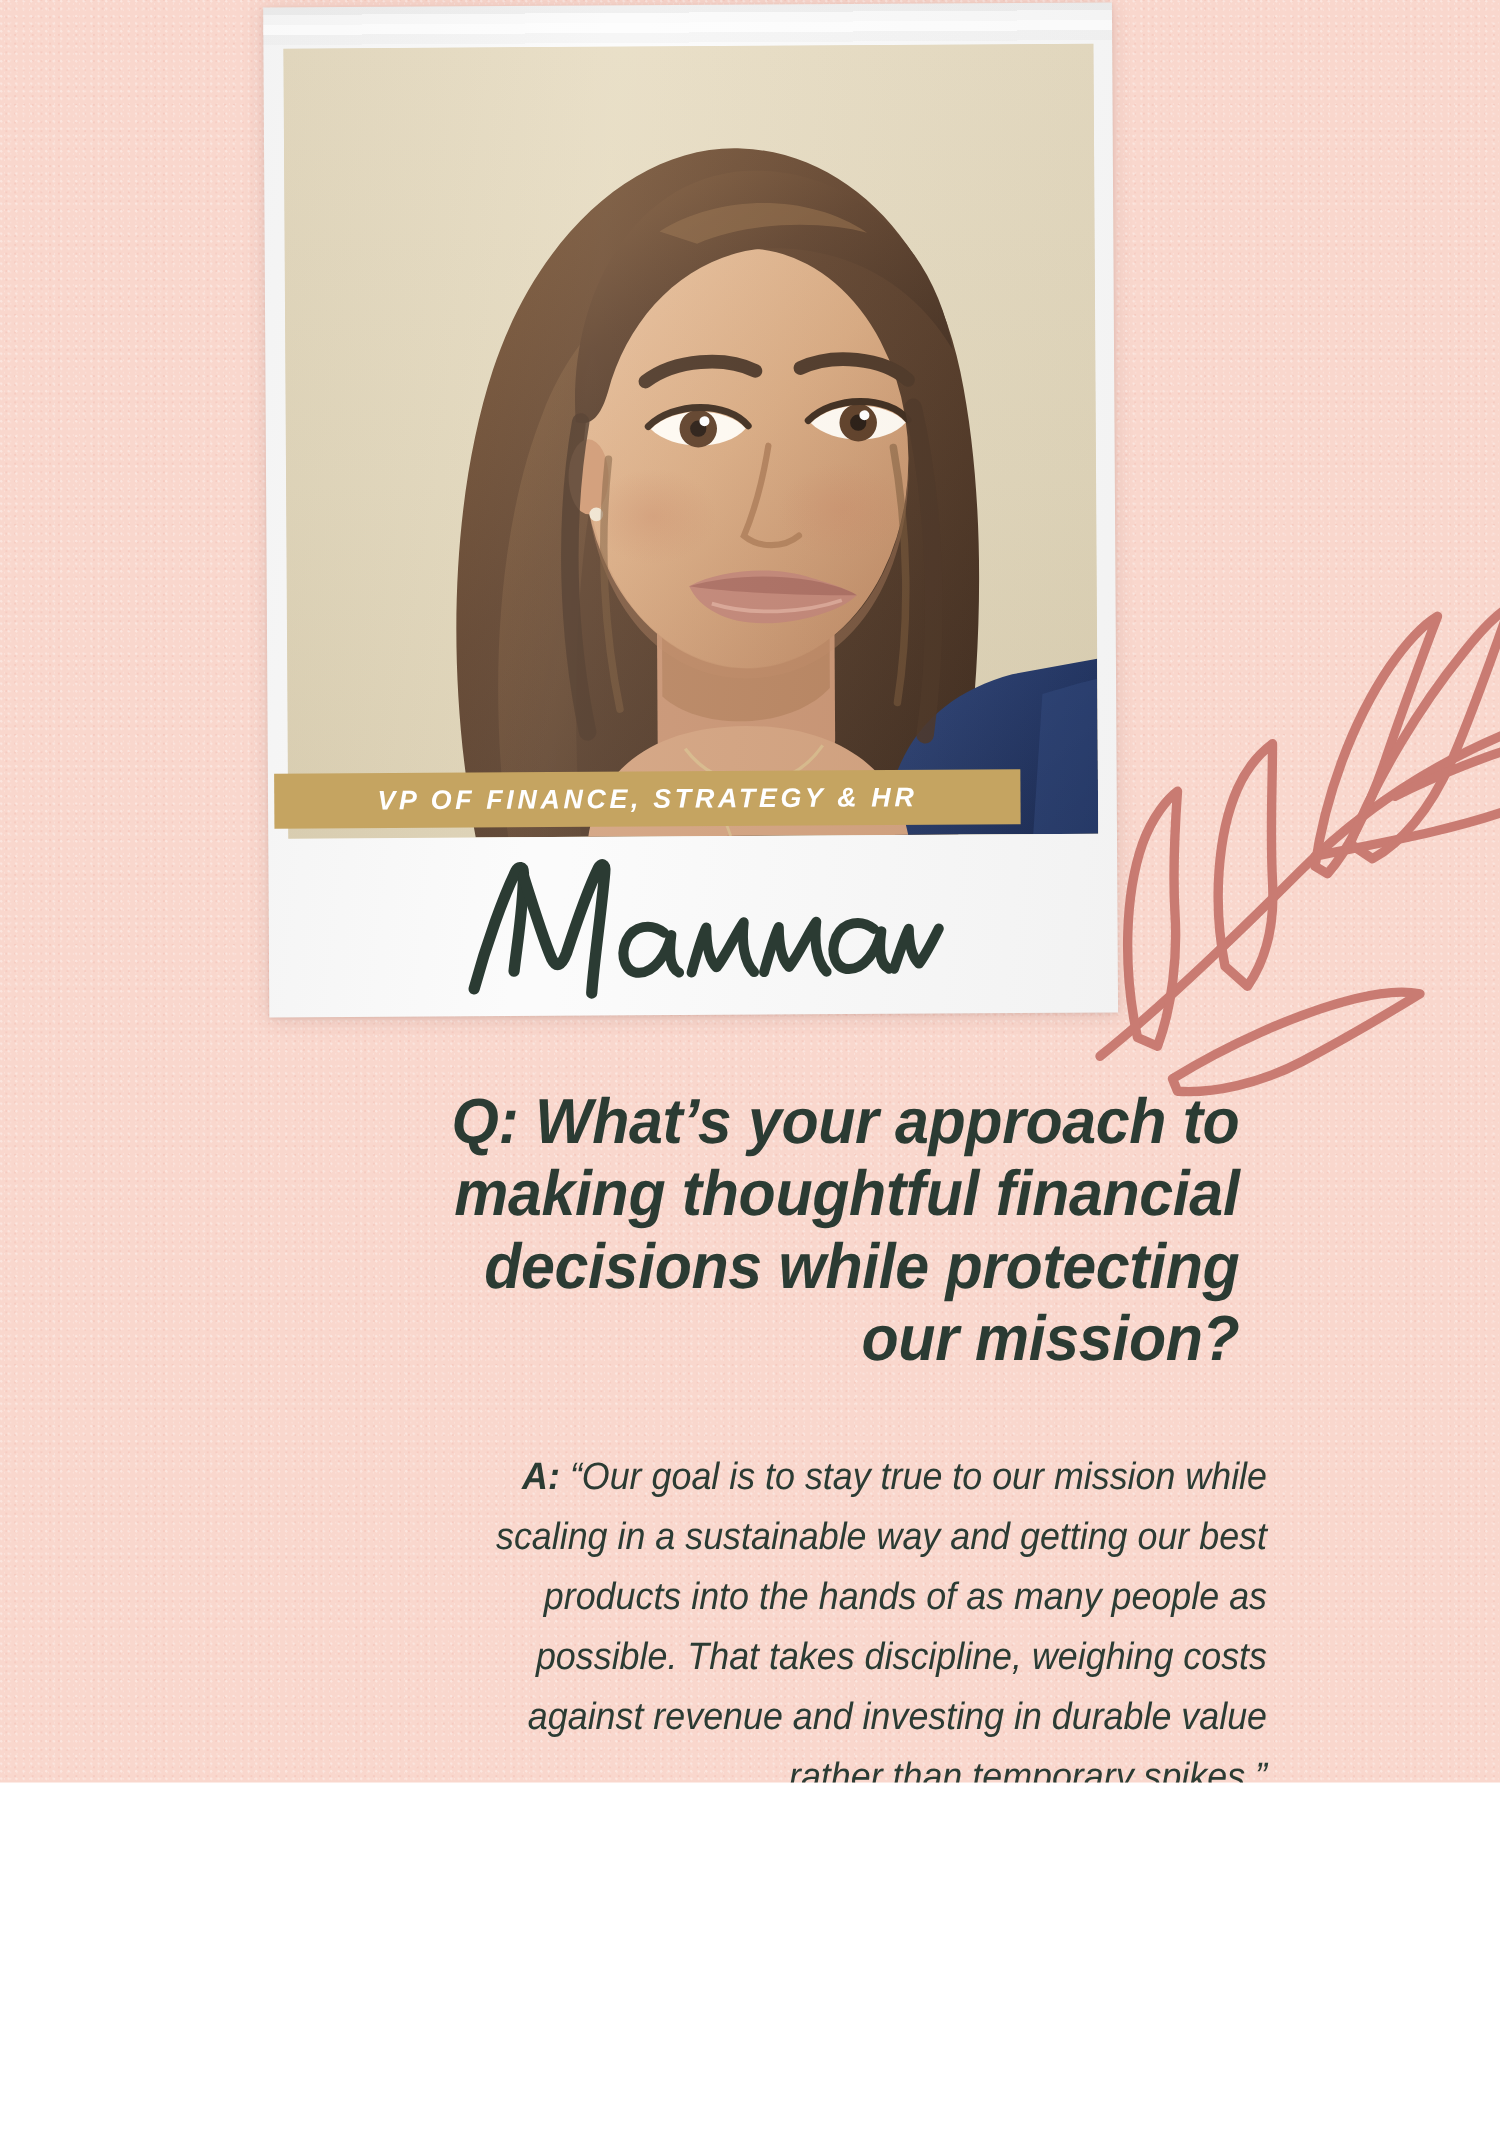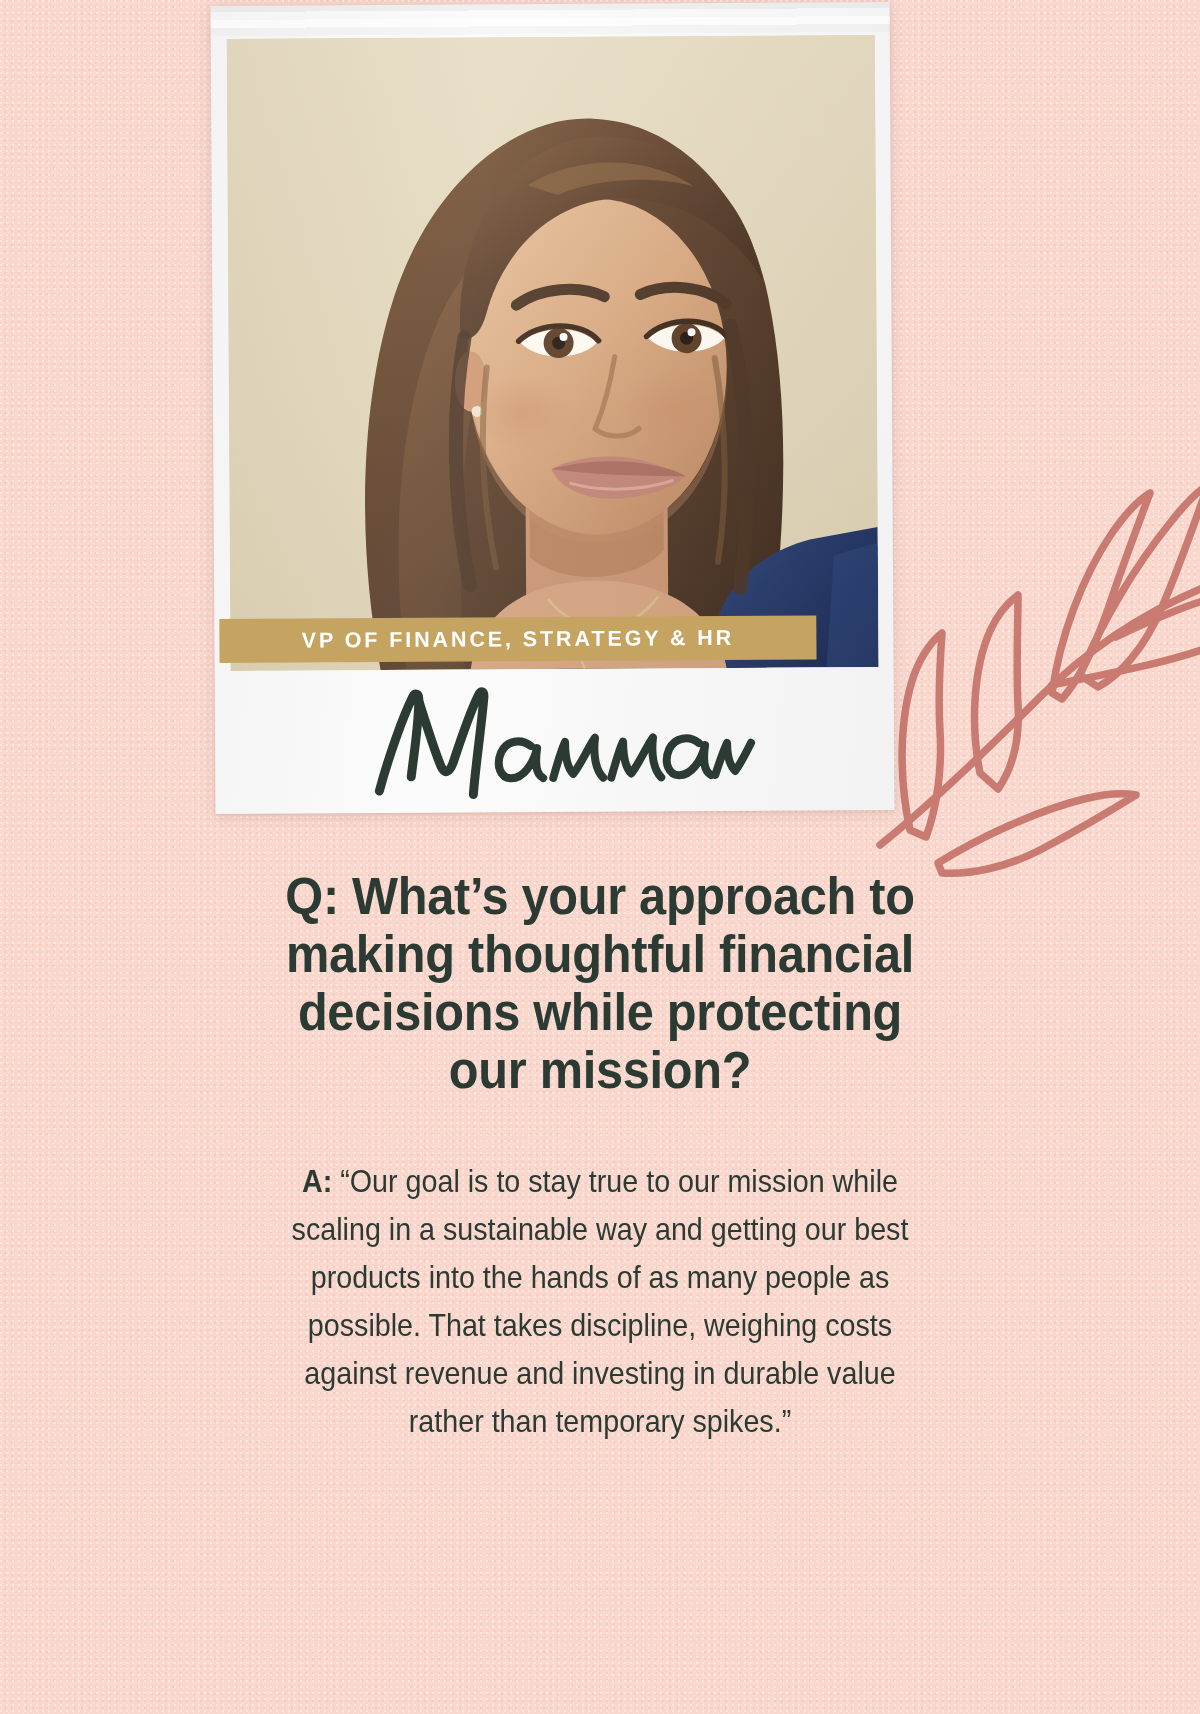--- a/index.html
+++ b/index.html
@@ -7,23 +7,24 @@
   html, body {
     width:1200px;
     height:1714px;
     overflow:hidden;
     font-family:"Liberation Sans", sans-serif;
   }
 
   #page {
     position:relative;
     width:1200px;
-    height:1714px;
+    height:1426px;
     background:#f9d7cd;
     overflow:hidden;
+    font-style:italic;
   }
 
   
   #grain {
     position:absolute; inset:0;
     pointer-events:none;
     opacity:.55;
     background-image:
       radial-gradient(circle at 1px 1px, rgba(255,255,255,.70) 0.8px, transparent 1.1px),
       radial-gradient(circle at 3px 4px, rgba(226,140,124,.28) 0.7px, transparent 1.0px),
@@ -100,21 +101,21 @@
     display:flex; align-items:center; justify-content:center;
     z-index:5;
   }
   #signature svg { overflow:visible; }
 
   
   #content {
     position:absolute;
     left:0; top:868px;
     width:1200px;
-    text-align:center;
+    text-align:right;
     z-index:3;
   }
 
   #headline {
     color:#2b3b33;
     font-size:51px;
     line-height:1.14;
     font-weight:700;
     letter-spacing:-.3px;
     margin:0 auto;

